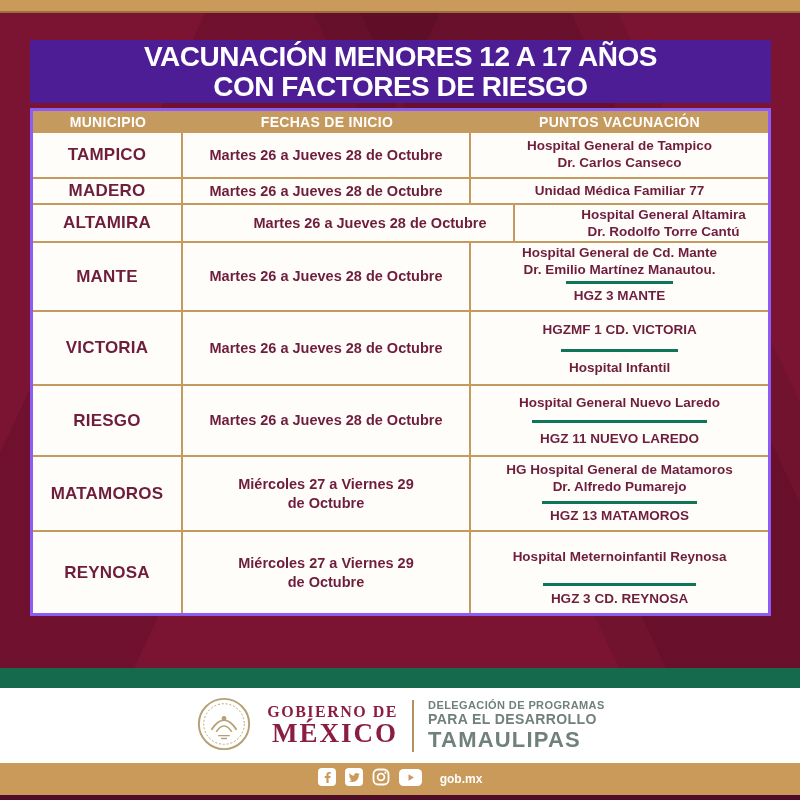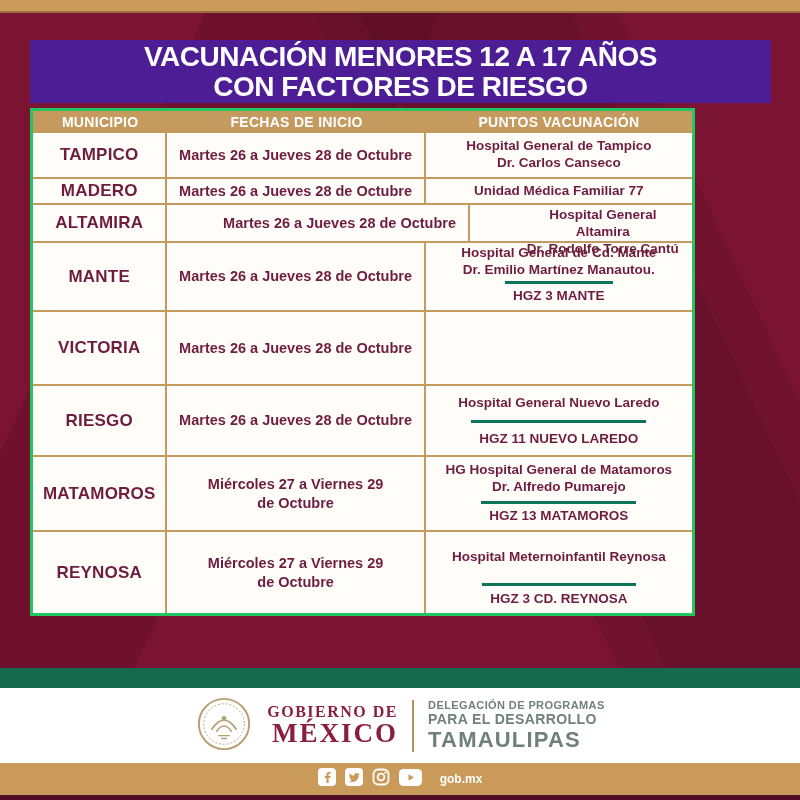--- a/index.html
+++ b/index.html
@@ -23,22 +23,22 @@
     background:#c99a59; border-bottom:2px solid #9a6f3c;
   }
   .title-box {
     position:absolute; left:30px; width:741px; top:40px; height:63px;
     background:#4c1d95;
     display:flex; flex-direction:column; align-items:center; justify-content:center;
     color:#ffffff; font-weight:bold; font-size:28px; line-height:1.06; letter-spacing:-.5px;
     text-align:center;
   }
   .vtable {
-    position:absolute; left:30px; width:665px; top:108px;
-    background:#fffdf9; border:3px solid #22c55e;
+    position:absolute; left:30px; width:741px; top:108px;
+    background:#fffdf9; border:3px solid #8b5cf6;
   }
   .thead {
     display:flex; height:22px; background:#c59a5e;
     color:#ffffff; font-weight:bold; font-size:14px; letter-spacing:.3px;
   }
   .thead > div { display:flex; align-items:center; justify-content:center; }
   .w-m { width:20.4%; }
   .w-f { width:39.2%; }
   .w-p { flex:1; }
   .row { display:flex; border-top:2px solid #c59a5e; }
@@ -133,20 +133,24 @@
     <div class="cell-p">
       <div class="punto" style="flex:40">Hospital General de Cd. Mante
 Dr. Emilio Martínez Manautou.</div>
       <div class="punto" style="flex:27">HGZ 3 MANTE</div>
     </div>
   </div>
 
   <div class="row" style="height:74px;">
     <div class="cell-m">VICTORIA</div>
     <div class="cell-f">Martes 26 a Jueves 28 de Octubre</div>
+    <div class="cell-p">
+      <div class="punto" style="flex:40">HGZMF 1 CD. VICTORIA</div>
+      <div class="punto" style="flex:34">Hospital Infantil</div>
+    </div>
   </div>
 
   <div class="row" style="height:71px;">
     <div class="cell-m">RIESGO</div>
     <div class="cell-f">Martes 26 a Jueves 28 de Octubre</div>
     <div class="cell-p">
       <div class="punto" style="flex:37">Hospital General Nuevo Laredo</div>
       <div class="punto" style="flex:34">HGZ 11 NUEVO LAREDO</div>
     </div>
   </div>

